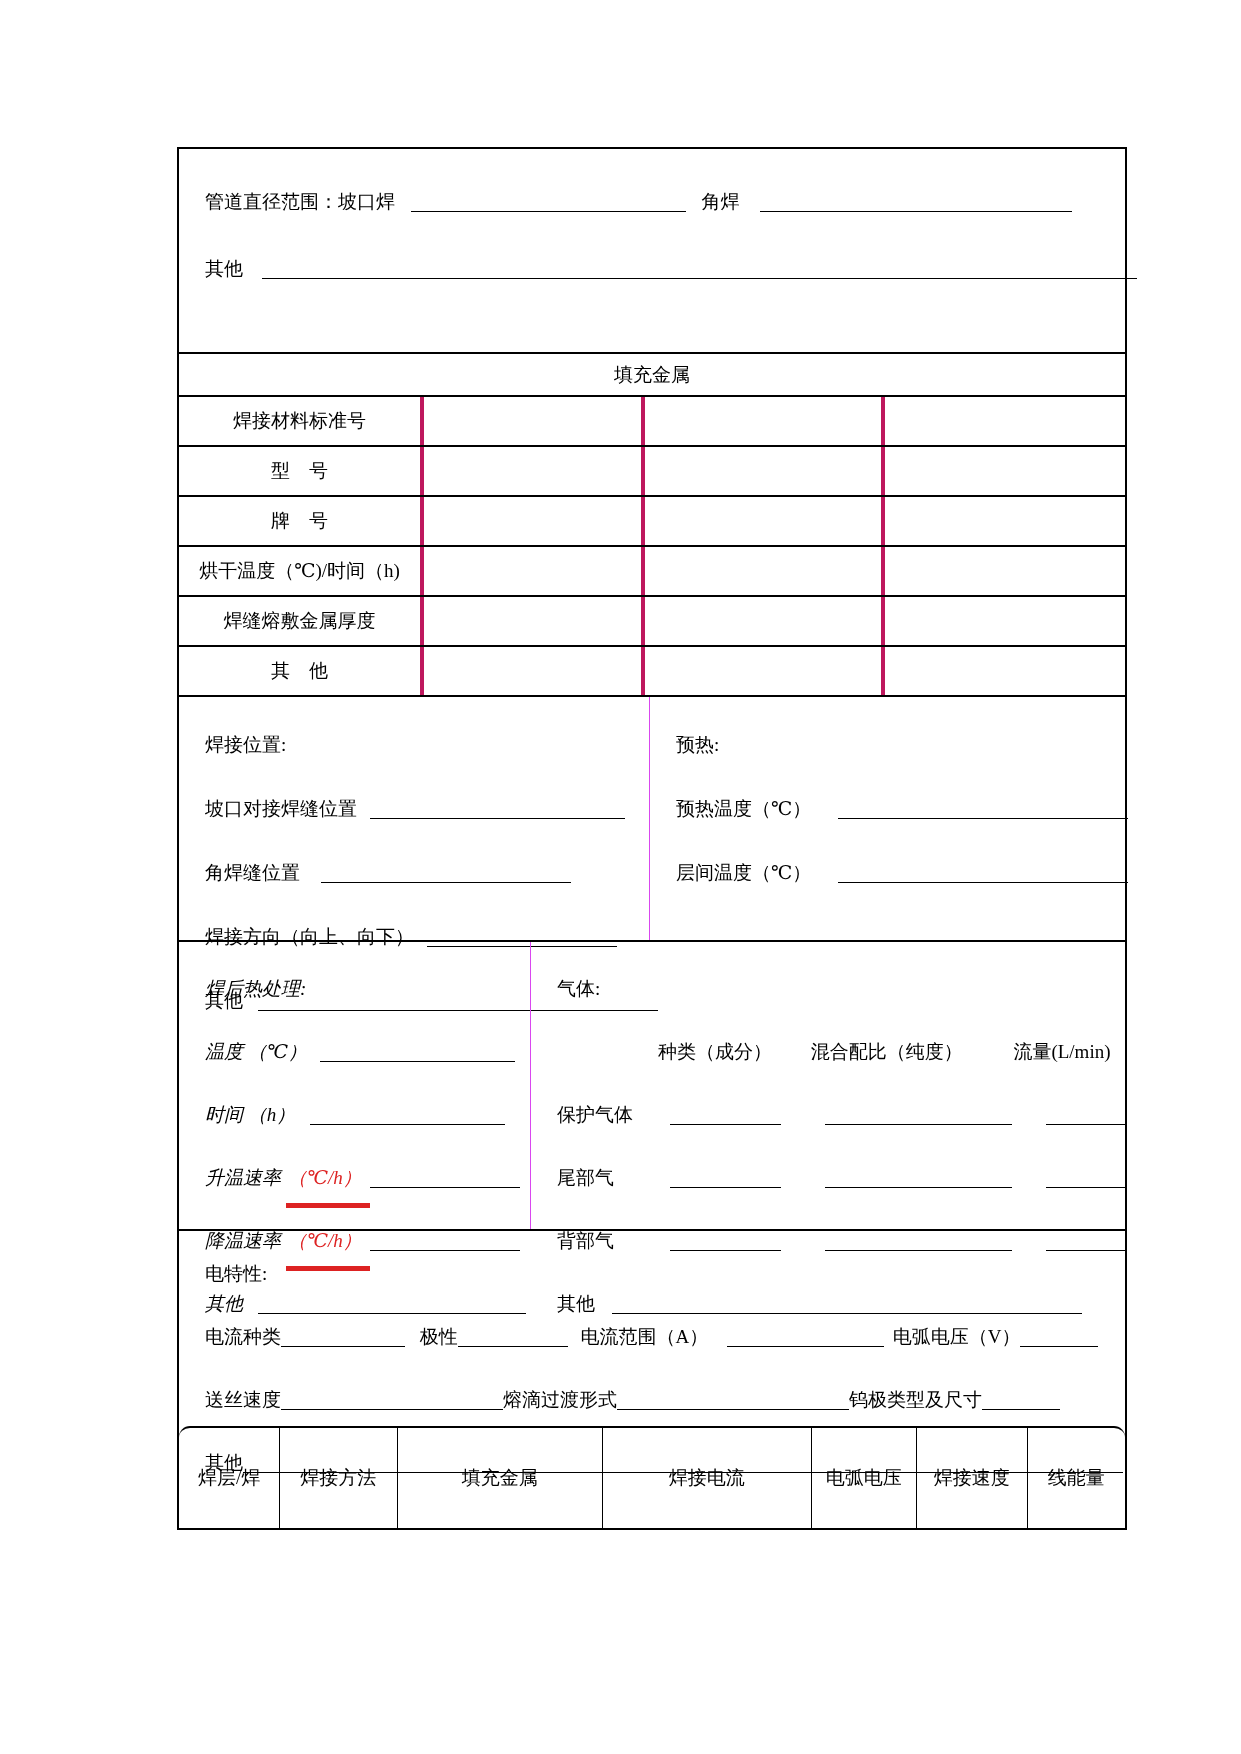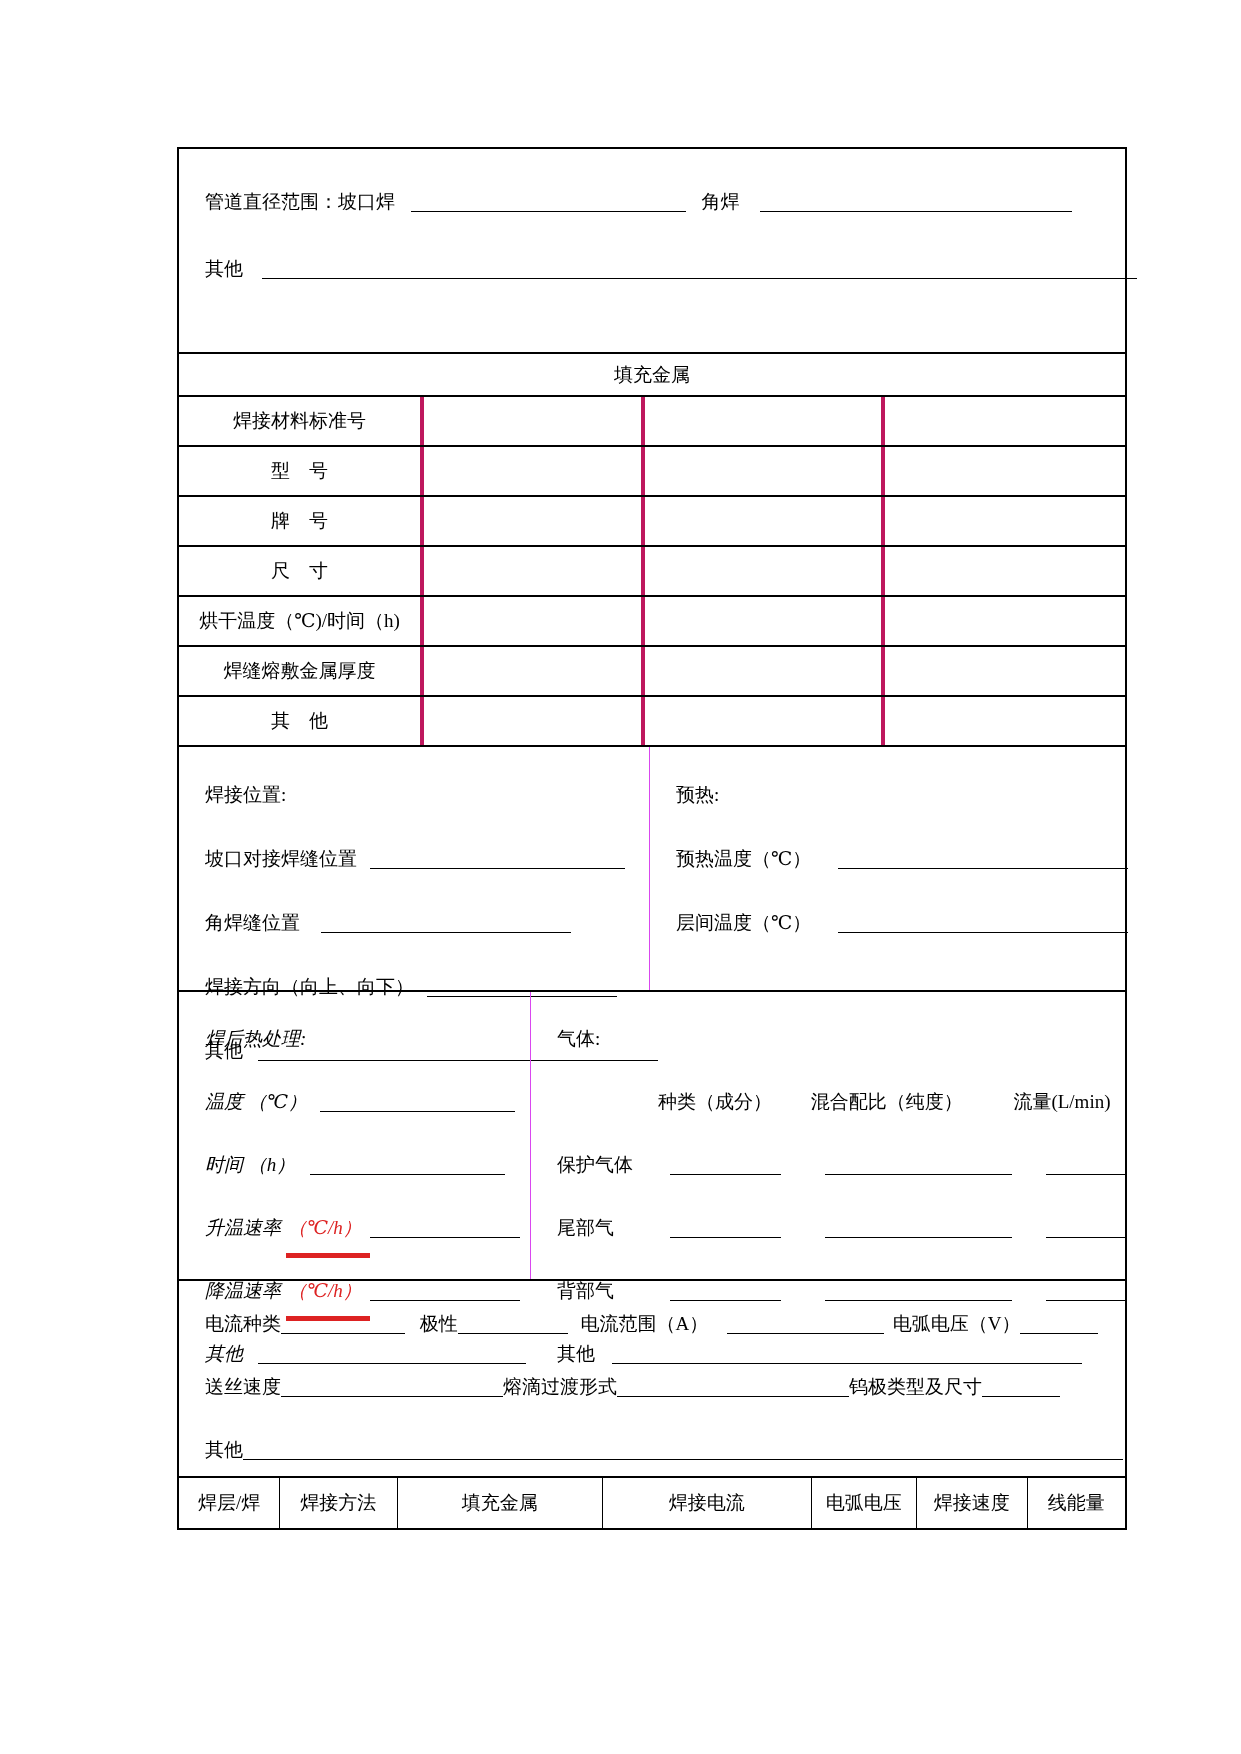--- a/index.html
+++ b/index.html
@@ -36,21 +36,21 @@
   .s4 .col-l{width:37.2%;font-style:italic;}
   .s4 .col-r{flex:1;}
   .s4 .ln{height:48px;line-height:48px;}
   .gl{display:inline-block;width:113px;}
   .red-ann{color:#dd2222;display:inline-block;border-bottom:5px solid #dd2222;
            padding:0 8px 1px 2px;margin-bottom:-8px;}
   
   .s5{height:197px;padding:4px 11px 0 11px;}
   .s5 .ln{height:48px;line-height:48px;}
   
-  .s6{flex:1;display:flex;}
+  .s6{flex:1;display:flex;border-radius:11px;}
   .s6 > div{border-right:1px solid #000;display:flex;align-items:center;justify-content:center;text-align:center;}
   .s6 > div:last-child{border-right:none;}
   .p0{width:10.7%;} .p1{width:12.4%;} .p2{width:21.7%;} .p3{width:22.1%;}
   .p4{width:11.1%;} .p5{width:11.7%;} .p6{width:10.3%;}
 </style>
 </head>
 <body>
 
 <div class="page">
   <div class="form">
@@ -82,26 +82,20 @@
       <div class="fm-c2"></div>
       <div class="fm-c3"></div>
     </div>
     <div class="fm-row sec">
       <div class="fm-c0">牌　号</div>
       <div class="fm-c1"></div>
       <div class="fm-c2"></div>
       <div class="fm-c3"></div>
     </div>
     <div class="fm-row sec">
-      <div class="fm-c0">尺　寸</div>
-      <div class="fm-c1"></div>
-      <div class="fm-c2"></div>
-      <div class="fm-c3"></div>
-    </div>
-    <div class="fm-row sec">
       <div class="fm-c0">烘干温度（℃)/时间（h)</div>
       <div class="fm-c1"></div>
       <div class="fm-c2"></div>
       <div class="fm-c3"></div>
     </div>
     <div class="fm-row sec">
       <div class="fm-c0">焊缝熔敷金属厚度</div>
       <div class="fm-c1"></div>
       <div class="fm-c2"></div>
       <div class="fm-c3"></div>
@@ -193,20 +187,21 @@
           <span class="bl" style="width:80px;margin-left:30px;"></span>
         </p>
         <p class="ln">
           <span>其他</span>
           <span class="bl" style="width:470px;margin-left:12px;"></span>
         </p>
       </div>
     </div>
 
     <div class="s5 sec">
+      <p class="ln">电特性:</p>
       <p class="ln">
         <span>电流种类</span><span class="bl" style="width:124px;"></span>
         <span style="margin-left:10px;">极性</span><span class="bl" style="width:110px;"></span>
         <span style="margin-left:8px;">电流范围（A）</span>
         <span class="bl" style="width:157px;margin-left:14px;"></span>
         <span style="margin-left:4px;">电弧电压（V）</span><span class="bl" style="width:78px;"></span>
       </p>
       <p class="ln">
         <span>送丝速度</span><span class="bl" style="width:222px;"></span><span>熔滴过渡形式</span><span class="bl" style="width:232px;"></span><span>钨极类型及尺寸</span><span class="bl" style="width:78px;"></span>
       </p>

